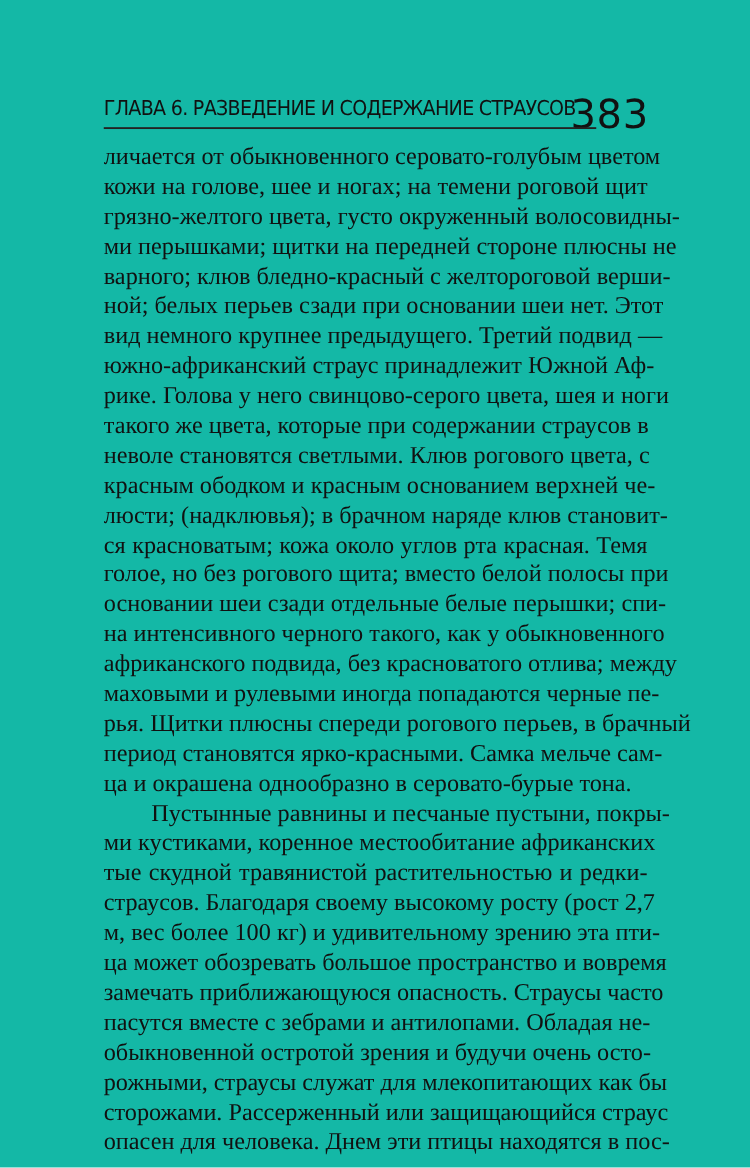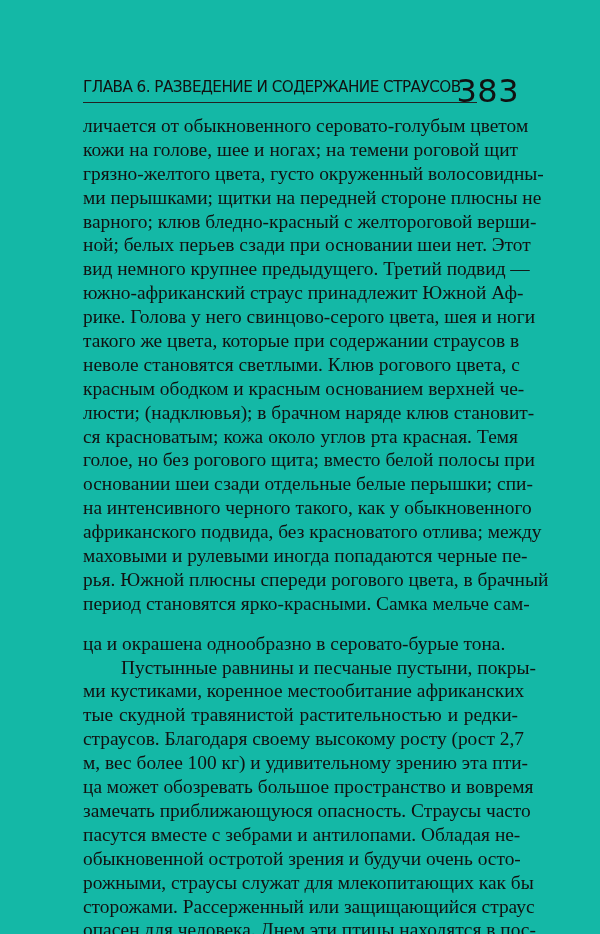--- a/index.html
+++ b/index.html
@@ -19,21 +19,21 @@
     position: absolute; left: 0; top: 29px; width: 394px; height: 3px;
     background-image: radial-gradient(circle, #222 0.9px, transparent 1.1px);
     background-size: 2px 3px;
   }
   .body-text {
     position: absolute; left: 83px; top: 114px; width: 435px;
     font-family: "Liberation Serif", serif; font-size: 19.4px; line-height: 23.9px;
     color: #111;
   }
   .line { display: block; white-space: nowrap; text-align: justify; text-align-last: justify; height: 23.9px; }
-  .line.last { text-align-last: left; margin-top: 16px; }
+  .line.last { text-align-last: left; }
   .line.indent { padding-left: 38px; }
 </style>
 </head>
 <body>
 
 <div class="page">
   <div class="header">
     <span class="running-head">ГЛАВА 6. РАЗВЕДЕНИЕ И СОДЕРЖАНИЕ СТРАУСОВ</span>
     <span class="page-number">383</span>
     <div class="rule"></div>
@@ -51,21 +51,21 @@
       <span class="line">такого же цвета, которые при содержании страусов в</span>
       <span class="line">неволе становятся светлыми. Клюв рогового цвета, с</span>
       <span class="line">красным ободком и красным основанием верхней че-</span>
       <span class="line">люсти; (надклювья); в брачном наряде клюв становит-</span>
       <span class="line">ся красноватым; кожа около углов рта красная. Темя</span>
       <span class="line">голое, но без рогового щита; вместо белой полосы при</span>
       <span class="line">основании шеи сзади отдельные белые перышки; спи-</span>
       <span class="line">на интенсивного черного такого, как у обыкновенного</span>
       <span class="line">африканского подвида, без красноватого отлива; между</span>
       <span class="line">маховыми и рулевыми иногда попадаются черные пе-</span>
-      <span class="line">рья. Южной плюсны спереди рогового цвета, в брачный</span>
+      <span class="line">рья. Щитки плюсны спереди рогового перьев, в брачный</span>
       <span class="line">период становятся ярко-красными. Самка мельче сам-</span>
       <span class="line last">ца и окрашена однообразно в серовато-бурые тона.</span>
       <span class="line indent">Пустынные равнины и песчаные пустыни, покры-</span>
       <span class="line">ми кустиками, коренное местообитание африканских</span>
       <span class="line">тые скудной травянистой растительностью и редки-</span>
       <span class="line">страусов. Благодаря своему высокому росту (рост 2,7</span>
       <span class="line">м, вес более 100 кг) и удивительному зрению эта пти-</span>
       <span class="line">ца может обозревать большое пространство и вовремя</span>
       <span class="line">замечать приближающуюся опасность. Страусы часто</span>
       <span class="line">пасутся вместе с зебрами и антилопами. Обладая не-</span>

